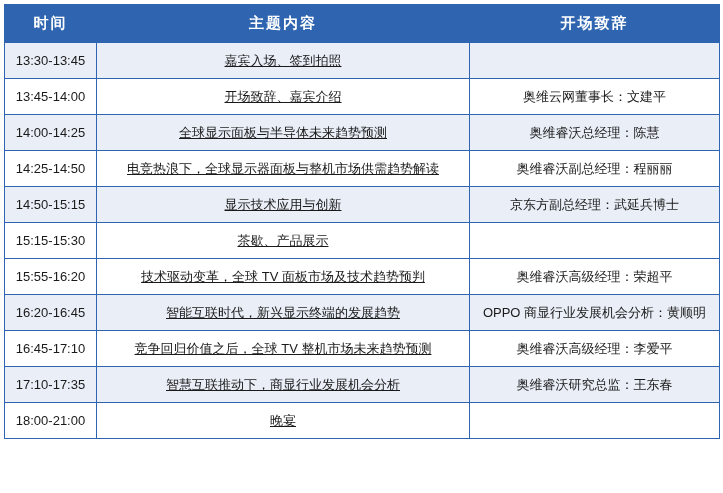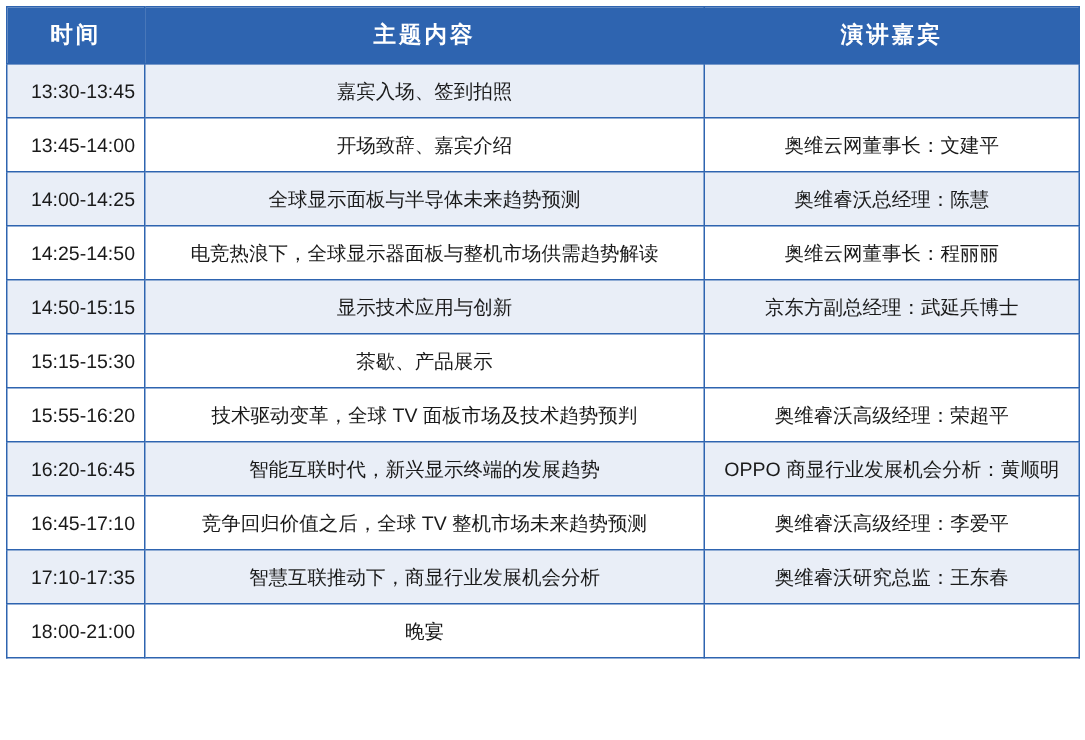--- a/index.html
+++ b/index.html
@@ -40,26 +40,27 @@
     text-align: center;
     border: 1px solid #2e64b0;
     letter-spacing: 2px;
   }
   table.schedule tbody td {
     height: 36px;
     padding: 2px 6px;
     vertical-align: middle;
   }
   td.time-cell {
-    text-align: right;
+    text-align: center;
     padding-left: 10px;
     white-space: nowrap;
   }
   td.topic-cell {
     text-align: center;
+    text-decoration: underline;
   }
   td.speaker-cell {
     text-align: center;
     padding-left: 10px;
   }
   tr.row-alt td {
     background: #e9eef7;
   }
   tr.row-plain td {
     background: #ffffff;
@@ -76,21 +77,21 @@
   <table class="schedule">
     <colgroup>
       <col class="col-time">
       <col class="col-topic">
       <col class="col-speaker">
     </colgroup>
     <thead>
       <tr>
         <th>时间</th>
         <th>主题内容</th>
-        <th>演讲嘉宾</th>
+        <th>开场致辞</th>
       </tr>
     </thead>
     <tbody>
       <tr class="row-alt">
         <td class="time-cell">13:30-13:45</td>
         <td class="topic-cell">嘉宾入场、签到拍照</td>
         <td class="speaker-cell"></td>
       </tr>
       <tr class="row-plain">
         <td class="time-cell">13:45-14:00</td>
@@ -98,21 +99,21 @@
         <td class="speaker-cell">奥维云网董事长：文建平</td>
       </tr>
       <tr class="row-alt">
         <td class="time-cell">14:00-14:25</td>
         <td class="topic-cell">全球显示面板与半导体未来趋势预测</td>
         <td class="speaker-cell">奥维睿沃总经理：陈慧</td>
       </tr>
       <tr class="row-plain">
         <td class="time-cell">14:25-14:50</td>
         <td class="topic-cell">电竞热浪下，全球显示器面板与整机市场供需趋势解读</td>
-        <td class="speaker-cell">奥维云网董事长：程丽丽</td>
+        <td class="speaker-cell">奥维睿沃副总经理：程丽丽</td>
       </tr>
       <tr class="row-alt">
         <td class="time-cell">14:50-15:15</td>
         <td class="topic-cell">显示技术应用与创新</td>
         <td class="speaker-cell">京东方副总经理：武延兵博士</td>
       </tr>
       <tr class="row-plain">
         <td class="time-cell">15:15-15:30</td>
         <td class="topic-cell">茶歇、产品展示</td>
         <td class="speaker-cell"></td>

